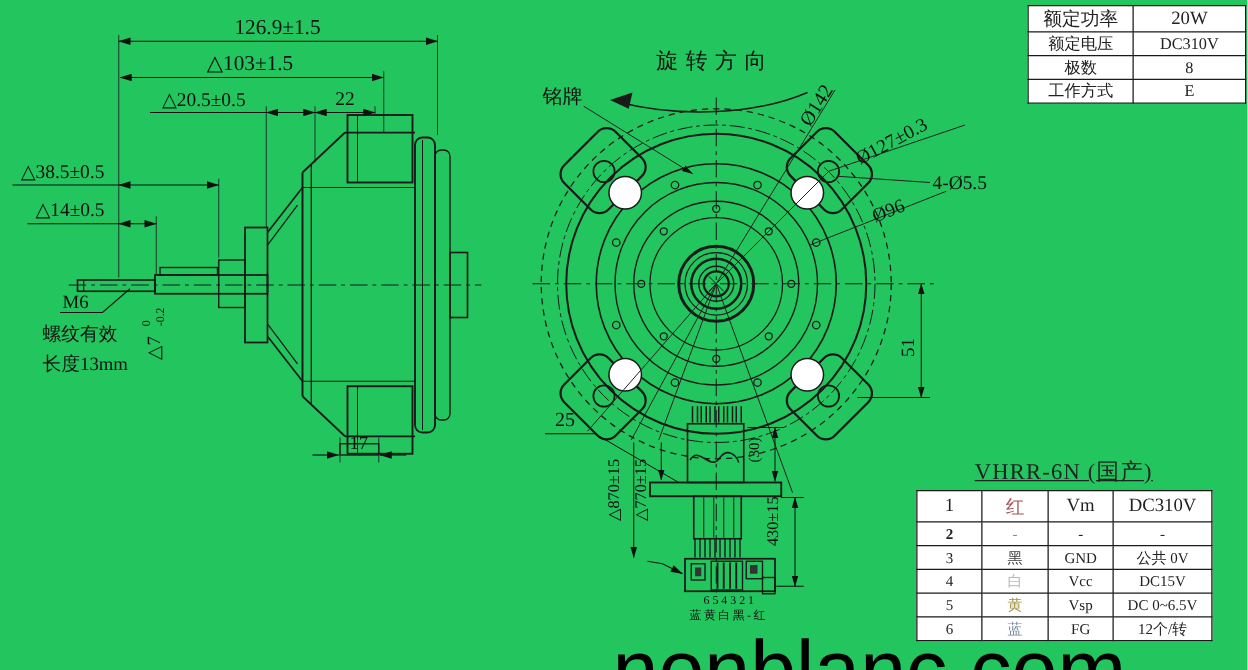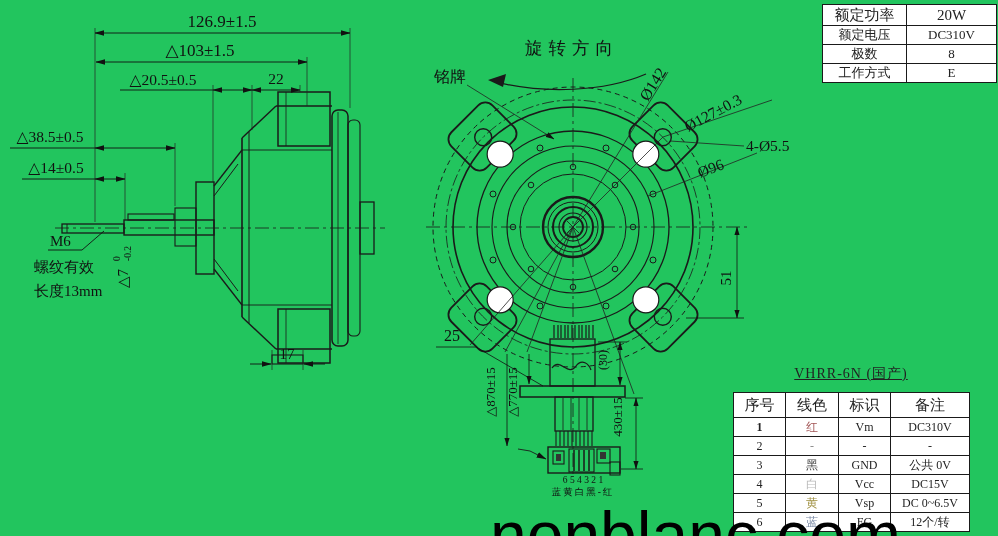--- a/index.html
+++ b/index.html
@@ -11,21 +11,21 @@
           text-align:center;color:#222;}
   .dtable td{border:1.4px solid #1a1a1a;padding:0;overflow:hidden;white-space:nowrap;}
   .spec-table{left:822px;top:4px;width:174px;font-size:13px;}
   .spec-table tr{height:17.5px;}
   .spec-table tr:first-child{height:21px;font-size:15px;}
   .wire-table{left:733px;top:392px;width:236px;font-size:12px;}
   .wire-table tr{height:19px;}
   .wire-table tr:first-child{height:25px;font-size:15px;}
   .wire-table tr:nth-child(2) td:first-child{font-weight:bold;}
   .wt-title{position:absolute;left:733px;top:365px;width:236px;text-align:center;
-            font-size:14px;color:#222;text-decoration:underline;letter-spacing:1px;}
+            font-size:18px;color:#222;text-decoration:underline;letter-spacing:1px;}
   
   .watermark{position:absolute;left:490px;top:459px;font-family:"Liberation Sans",sans-serif;
              font-size:66px;line-height:1;color:#000;z-index:6;letter-spacing:0px;margin-top:43px;}
 </style>
 </head>
 <body>
 
 <div id="stage">
 
   <svg width="998" height="536" viewBox="0 0 998 536">
@@ -314,26 +314,20 @@
   
   <div class="wt-title">VHRR-6N (国产)</div>
   <table class="dtable wire-table">
     <colgroup>
         <col style="width:52px">
         <col style="width:53px">
         <col style="width:52px">
         <col style="width:79px">
       </colgroup>
     <tbody>
-        <tr>
-      <td>序号</td>
-      <td>线色</td>
-      <td>标识</td>
-      <td>备注</td>
-    </tr>
     <tr>
       <td>1</td>
       <td style="color: rgb(162, 85, 85);">红</td>
       <td>Vm</td>
       <td>DC310V</td>
     </tr>
     <tr>
       <td>2</td>
       <td style="color: rgb(138, 138, 138);">-</td>
       <td>-</td>

